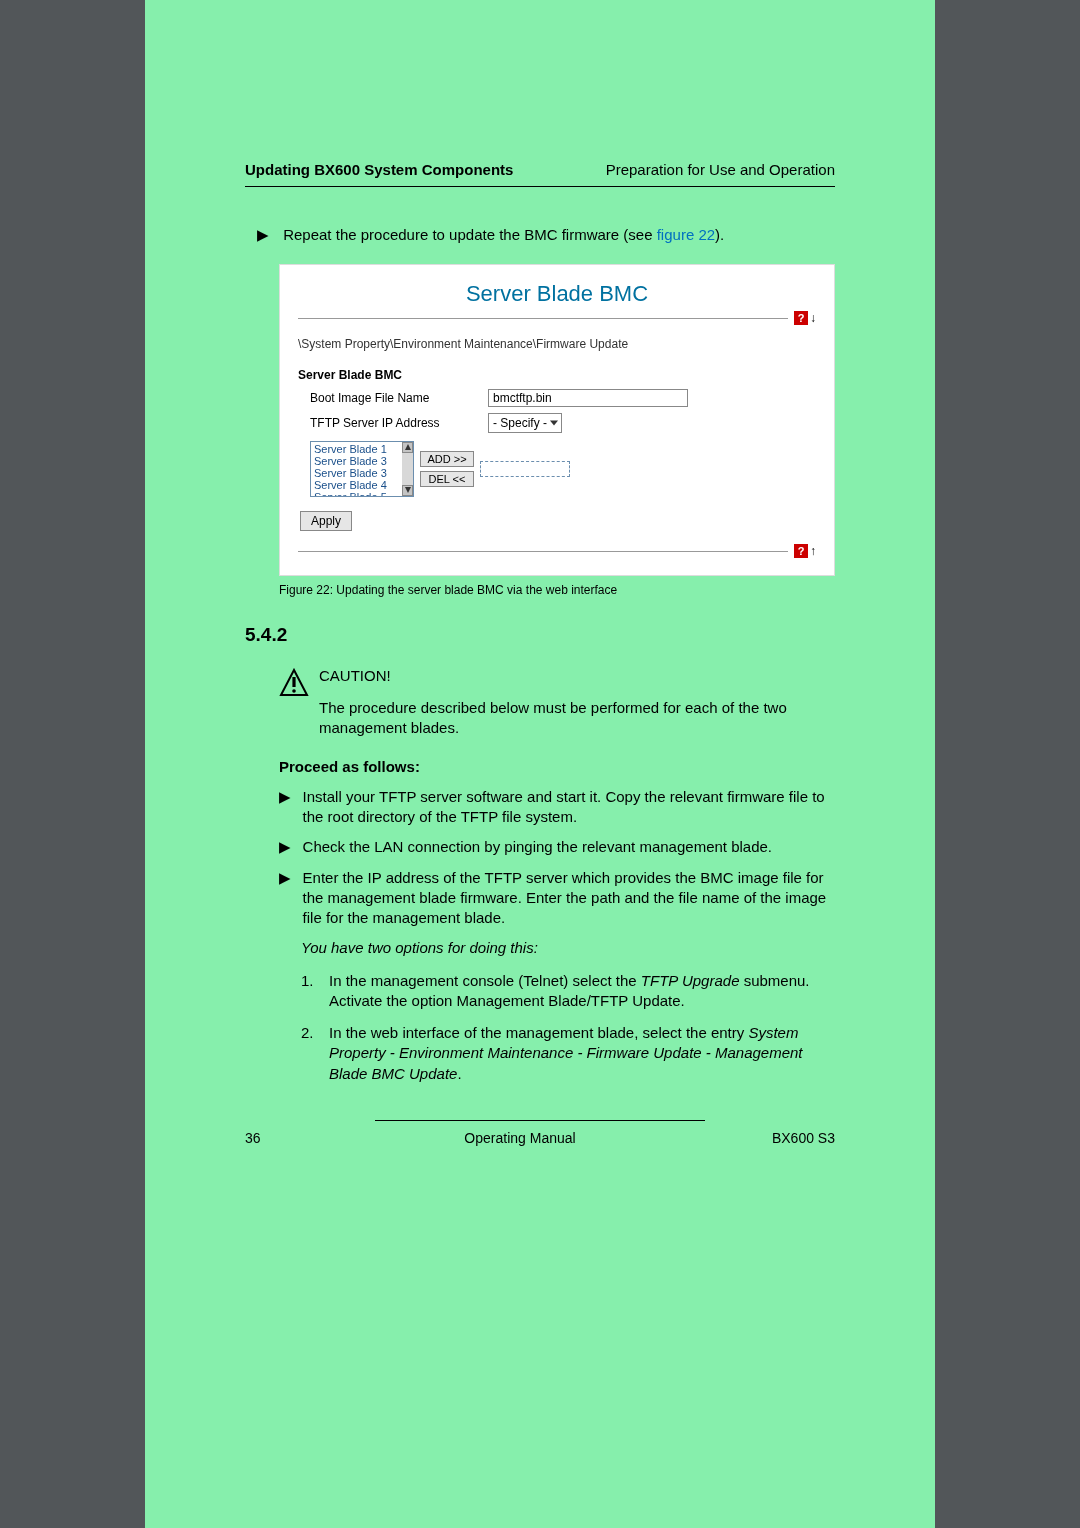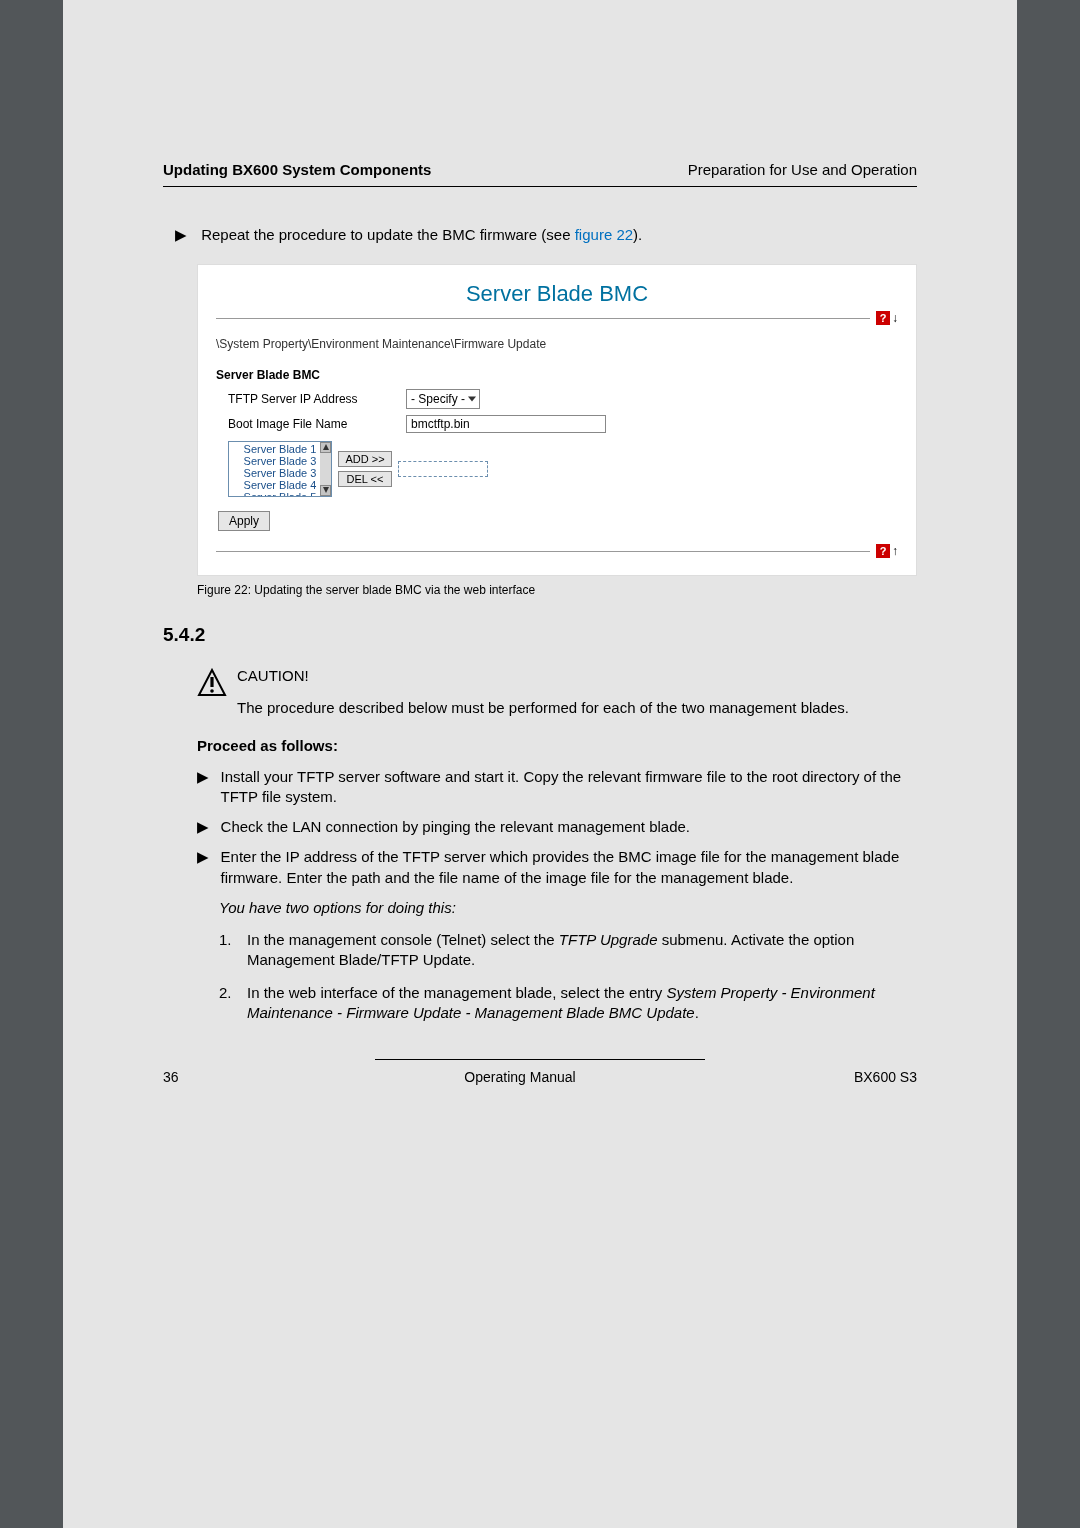--- a/index.html
+++ b/index.html
@@ -6,22 +6,22 @@
   html, body { background: #525659; }
   body {
     font-family: Arial, Helvetica, sans-serif;
     color: #000;
     font-size: 16px;
     line-height: 1.35;
     width: 1080px;
     height: 1528px;
   }
   .page {
-    background: #e5e5e5;
-    width: 954px;
+    background: #86efac;
+    width: 790px;
     margin: 0 auto;
     padding: 160px 100px 40px 100px;
     min-height: 1528px;
     position: relative;
   }
   .running-head {
     display: flex;
     justify-content: space-between;
     border-bottom: 1.5px solid #000;
     padding-bottom: 6px;
@@ -78,21 +78,20 @@
   }
   .text-input {
     border:1px solid #888; font-size:12px; padding:1px 4px; width:200px;
     font-family: inherit;
   }
   .dual-list { display:flex; align-items:center; gap:6px; margin:8px 0 12px 12px; }
   .listbox {
     border:1px solid #6b8eae; font-size:11px; color:#1a4f8a;
     width:104px; height:56px; overflow:hidden; padding:1px;
     position:relative;
-    text-align:center;
   }
   .listbox .item { white-space:nowrap; line-height:1.1; padding:0 2px; }
   .listbox .scroll {
     position:absolute; right:0; top:0; bottom:0; width:11px;
     background:#d8d8d8;
     display:flex; flex-direction:column; justify-content:space-between;
   }
   .sbtn { width:11px; height:11px; background:#c4c4c4; border:1px solid #888;
     display:flex; align-items:center; justify-content:center; }
   .sbtn svg { width:6px; height:6px; }
@@ -152,27 +151,27 @@
         <span class="help-sq">?</span>
         <span>↓</span>
       </span>
     </div>
 
     <div class="crumbs">\System Property\Environment Maintenance\Firmware Update</div>
 
     <div class="sect-label">Server Blade BMC</div>
 
     <div class="form-row">
+      <span class="lbl">Boot Image File Name</span>
+      <input class="text-input" value="bmctftp.bin" style="">
+    </div>
+
+    <div class="form-row">
       <span class="lbl">TFTP Server IP Address</span>
       <span class="select-box">- Specify -</span>
-    </div>
-
-    <div class="form-row">
-      <span class="lbl">Boot Image File Name</span>
-      <input class="text-input" value="bmctftp.bin" style="">
     </div>
 
     <div class="dual-list">
       <div class="listbox">
         <div class="item">Server Blade 1</div>
         <div class="item">Server Blade 3</div>
         <div class="item">Server Blade 3</div>
         <div class="item">Server Blade 4</div>
         <div class="item">Server Blade 5</div>
         <div class="scroll">

